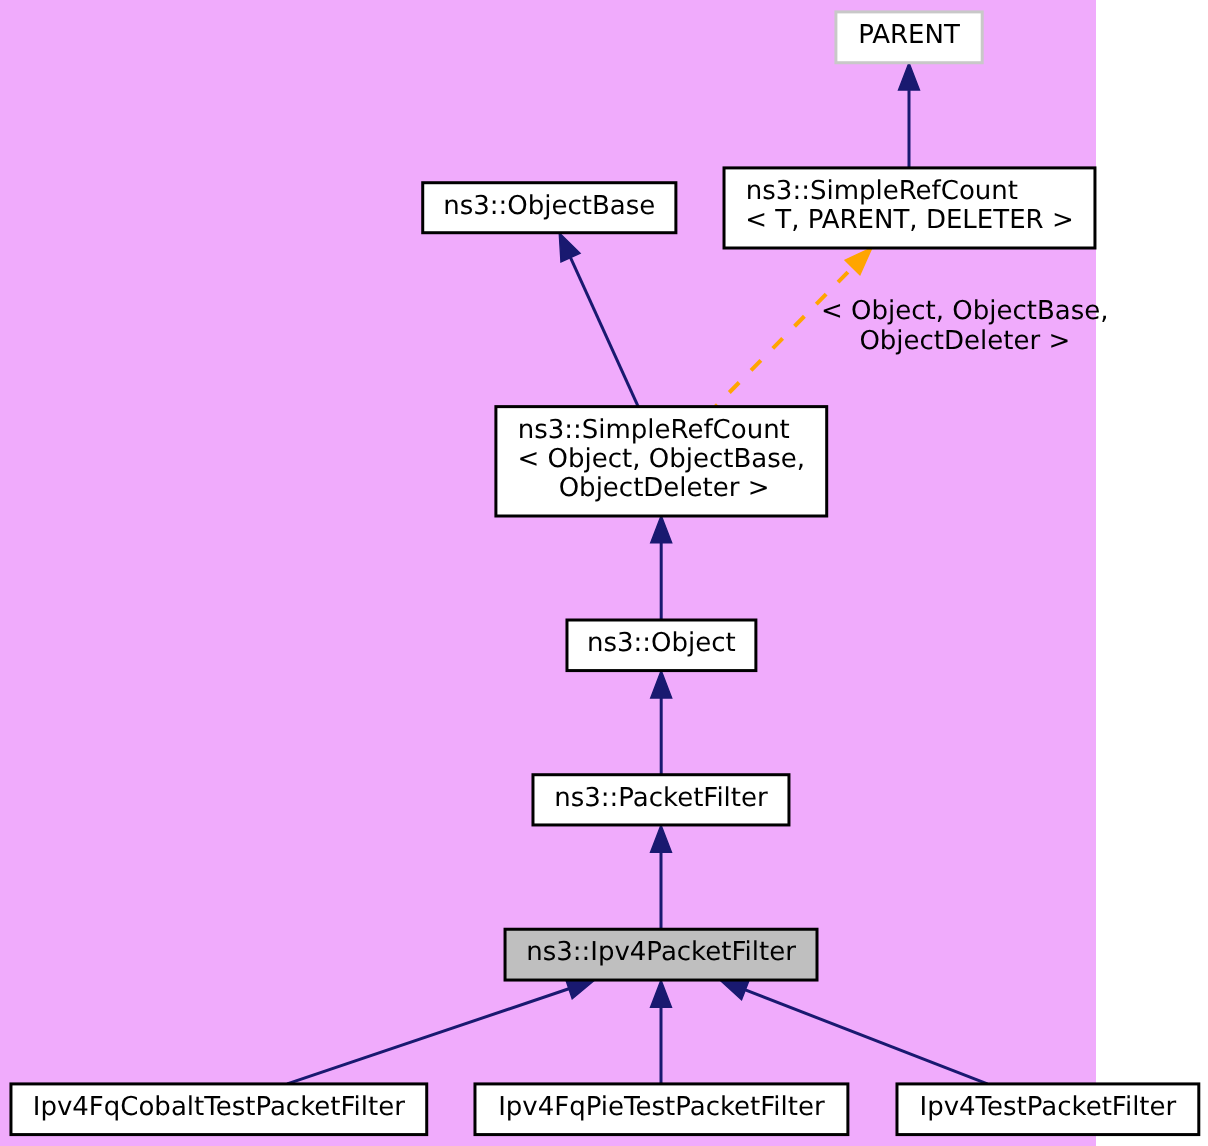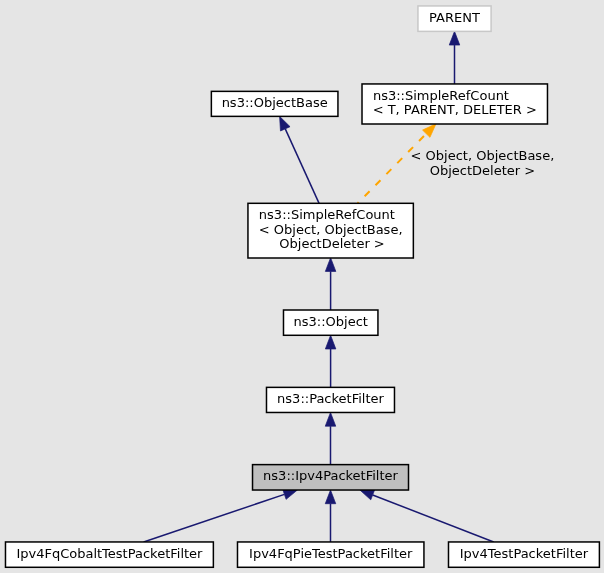--- a/index.html
+++ b/index.html
@@ -1,18 +1,18 @@
 <!DOCTYPE html>
 <html><head>
 <meta charset="utf-8">
 <style>
   html, body { margin:0; padding:0; background:#ffffff; }
   body { width:604px; height:573px; overflow:hidden;
          font-family:"DejaVu Sans", sans-serif; }
-  #diagram { position:relative; width:604px; height:573px; background:#e5e5e5; }
+  #diagram { position:relative; width:548px; height:573px; background:#f0abfc; }
   #graph { position:absolute; left:0; top:0; display:block; }
 
   .node-box      { fill:#ffffff; stroke:#000000; stroke-width:1.5; }
   .node-box.light{ stroke:#c8c8c8; }
   .node-box.current { fill:#bfbfbf; }
 
   .node-label, .edge-label {
       font-family:"DejaVu Sans", sans-serif; font-size:13px;
       fill:#000000; text-anchor:middle; }
   .node-label.left { text-anchor:start; }

